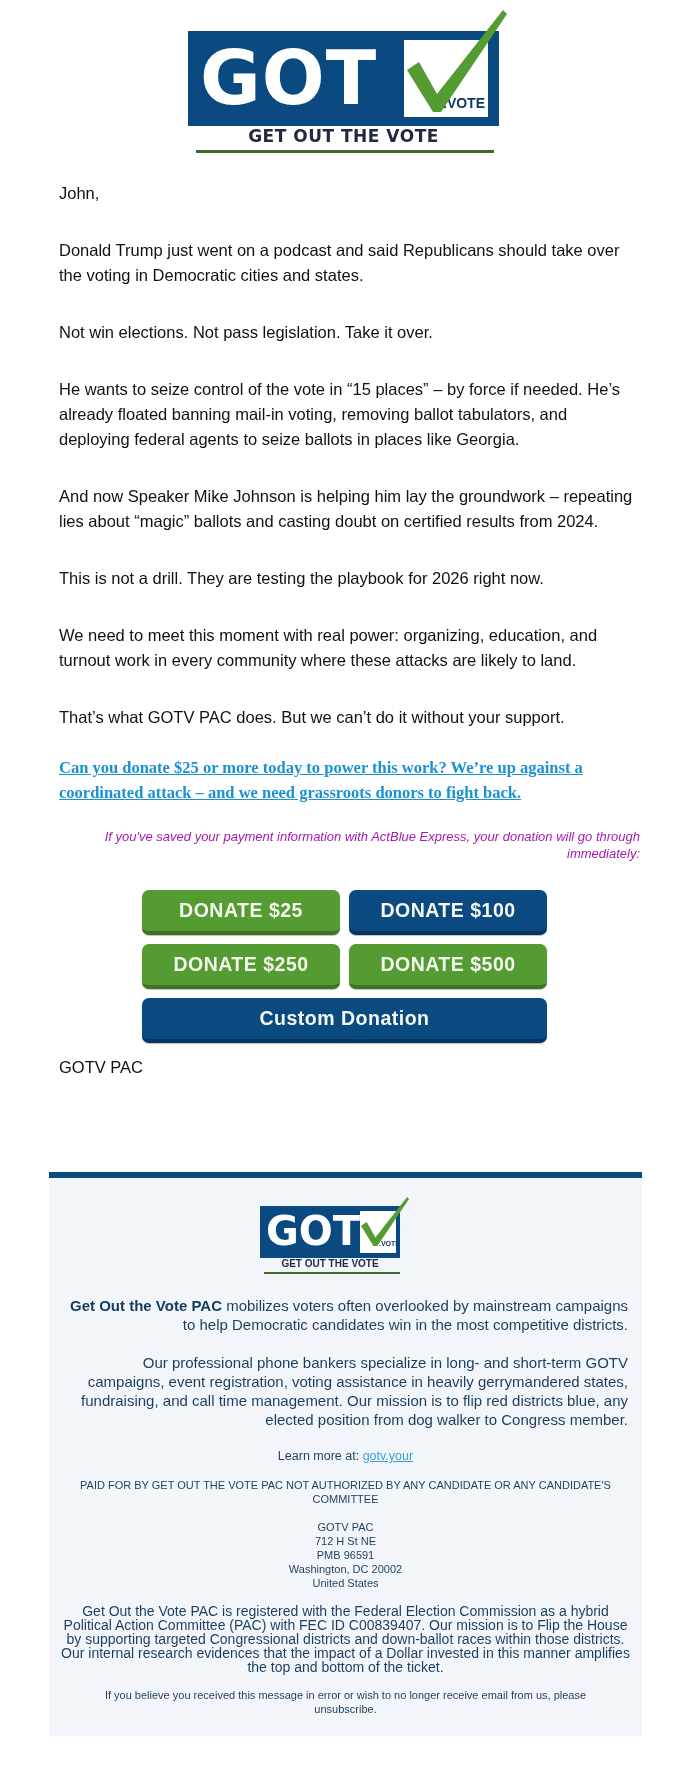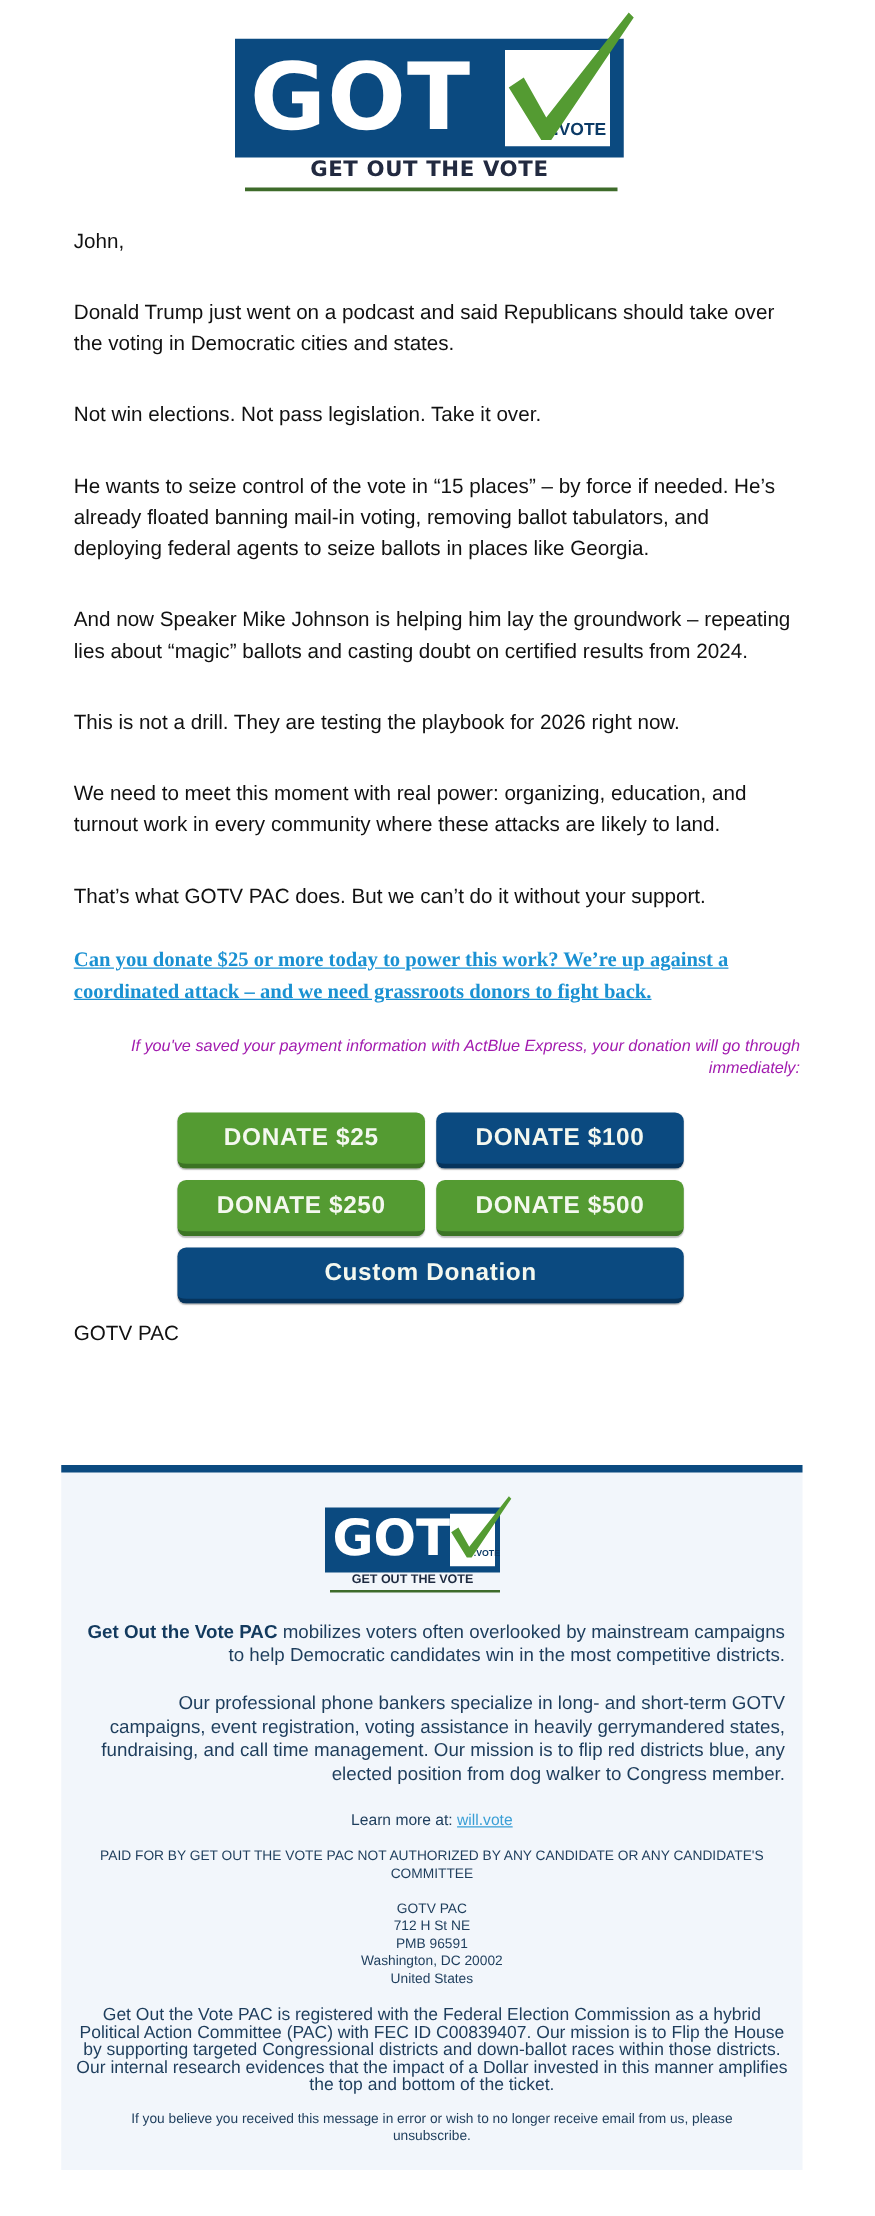--- a/index.html
+++ b/index.html
@@ -293,21 +293,21 @@
     <svg class="f-logo-check" viewBox="0 0 104 108">
       <path d="M2 62 L14 54 L32 86 L98 2 L102 6 L36 104 L28 104 Z" fill="#549b32"></path>
     </svg>
     <div class="f-logo-tagline">GET OUT THE VOTE</div>
     <div class="f-logo-underline"></div>
   </div>
 
   <p class="f-about"><b>Get Out the Vote PAC</b><span> mobilizes voters often overlooked by mainstream campaigns to help Democratic candidates win in the most competitive districts.</span></p>
   <p class="f-about">Our professional phone bankers specialize in long- and short-term GOTV campaigns, event registration, voting assistance in heavily gerrymandered states, fundraising, and call time management. Our mission is to flip red districts blue, any elected position from dog walker to Congress member.</p>
 
-  <p class="f-learn"><span>Learn more at: </span><a>will.vote</a></p>
+  <p class="f-learn"><span>Learn more at: </span><a>gotv.your</a></p>
 
   <p class="f-paid">PAID FOR BY GET OUT THE VOTE PAC NOT AUTHORIZED BY ANY CANDIDATE OR ANY CANDIDATE'S COMMITTEE</p>
 
   <div class="f-address">
     <div>GOTV PAC</div>
     <div>712 H St NE</div>
     <div>PMB 96591</div>
     <div>Washington, DC 20002</div>
     <div>United States</div>
   </div>

